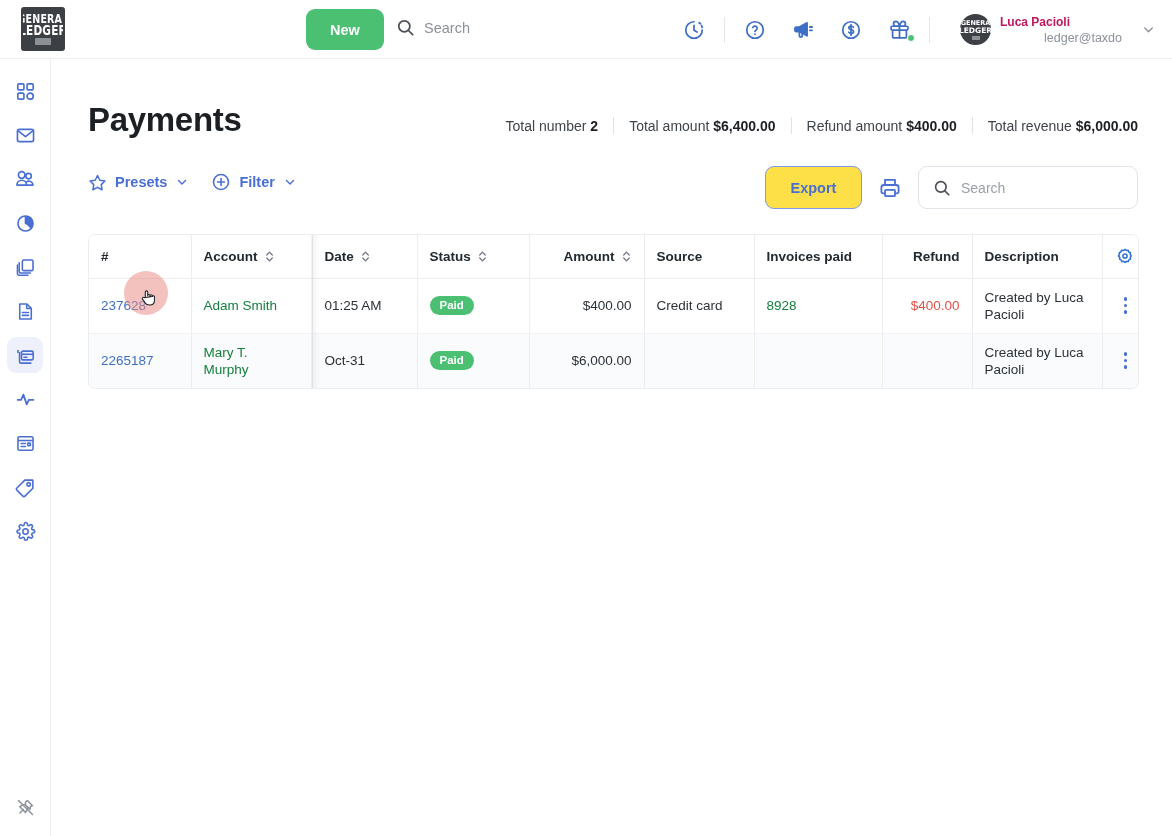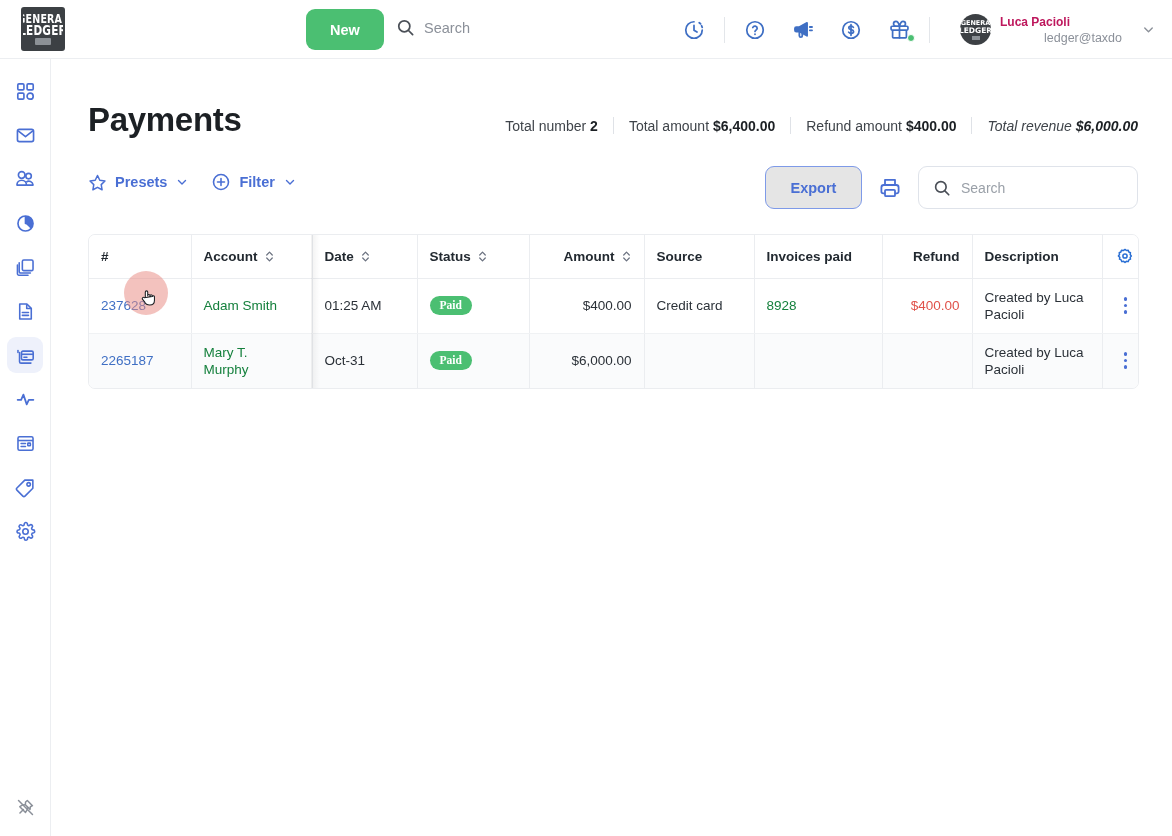--- a/index.html
+++ b/index.html
@@ -89,32 +89,32 @@
   
   .main { position: absolute; left: 51px; top: 59px; width: 1121px; height: 777px; background: #fff; }
 
   .page-head { position: absolute; left: 37px; top: 38px; right: 34px; height: 58px; }
   .page-title {
     font-size: 33px; font-weight: bold; color: #1c2024; letter-spacing: -0.3px;
     position: absolute; left: 0; top: 0; line-height: 46px;
   }
   .stats { position: absolute; right: 0; top: 20px; display: flex; align-items: center; }
   .stat { font-size: 14px; color: #3f444a; white-space: nowrap; padding: 0 15px; }
-  .stat:last-child { padding-right: 0; font-style: italic; }
+  .stat:last-child { padding-right: 0; }
   .stat b { color: #1c2024; font-weight: bold; }
   .stat-sep { width: 1px; height: 17px; background: #dfe2e7; }
 
   .toolbar { position: absolute; left: 37px; right: 34px; top: 107px; height: 50px; }
   .tb-left { position: absolute; left: 0; top: 6px; display: flex; align-items: center; gap: 22px; }
   .tb-btn { display: flex; align-items: center; gap: 8px; cursor: pointer;
             color: #4a6fd4; font-size: 14.5px; font-weight: bold; }
   .tb-right { position: absolute; right: 0; top: 0; display: flex; align-items: center; gap: 14px; }
   .export-btn {
     width: 97px; height: 43px; border-radius: 9px; border: 1.5px solid #7e9ae8;
-    background: #e5e5e5; color: #4a6fd4; font-size: 14.5px; font-weight: bold;
+    background: #fde047; color: #4a6fd4; font-size: 14.5px; font-weight: bold;
     display: flex; align-items: center; justify-content: center; cursor: pointer;
     font-family: "Liberation Sans", sans-serif;
   }
   .print-btn { width: 28px; height: 30px; display: flex; align-items: center; justify-content: center; cursor: pointer; }
   .tb-search {
     width: 220px; height: 43px; border: 1.5px solid #dfe3ea; border-radius: 9px;
     display: flex; align-items: center; gap: 10px; padding: 0 14px; background: #fff; cursor: text;
   }
   .tb-search input {
     border: none; outline: none; font-size: 14px; color: #3f444a;
@@ -142,21 +142,20 @@
   }
   tbody tr:last-child td { border-bottom: none; }
   tbody tr.alt td { background: #fafbfc; }
   .lnk { color: #15803d; }
   .id-lnk { color: #3f6fc4; }
   .neg { color: #e0524a; }
   .badge {
     display: inline-block; background: #4bbf72; color: #fff;
     font-size: 11.5px; font-weight: bold; padding: 2px 10px 3px; border-radius: 10px;
     line-height: 14px;
-    font-family: Liberation Serif, serif;
   }
   td.right { text-align: right; }
   .kebab { width: 100%; display: flex; align-items: center; justify-content: center; cursor: pointer; }
   .dot { width: 3.5px; height: 3.5px; border-radius: 50%; background: #4a6fd4; margin: 1.6px 0; }
 
   
   .frozen-edge {
     position: absolute; left: 222px; top: 0; bottom: 0; width: 9px;
     pointer-events: none;
     background: linear-gradient(to right, rgba(0,0,0,0.055), rgba(0,0,0,0));

